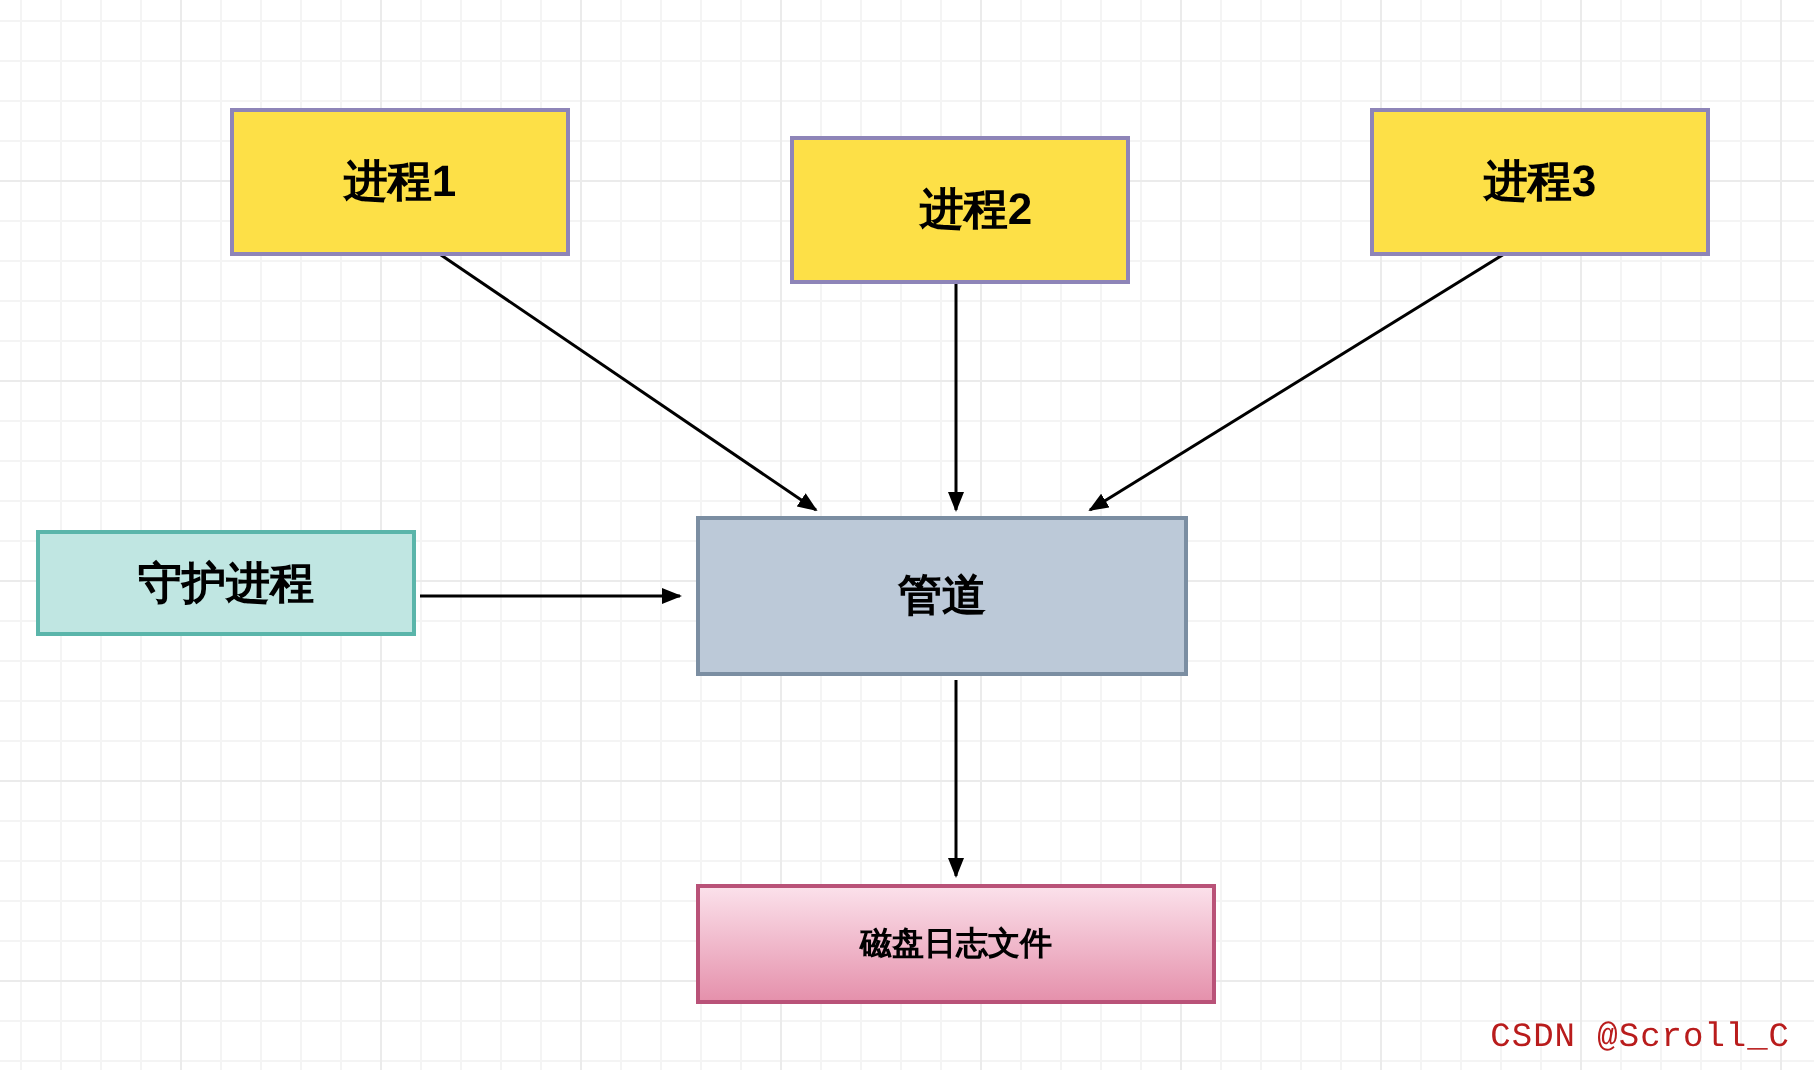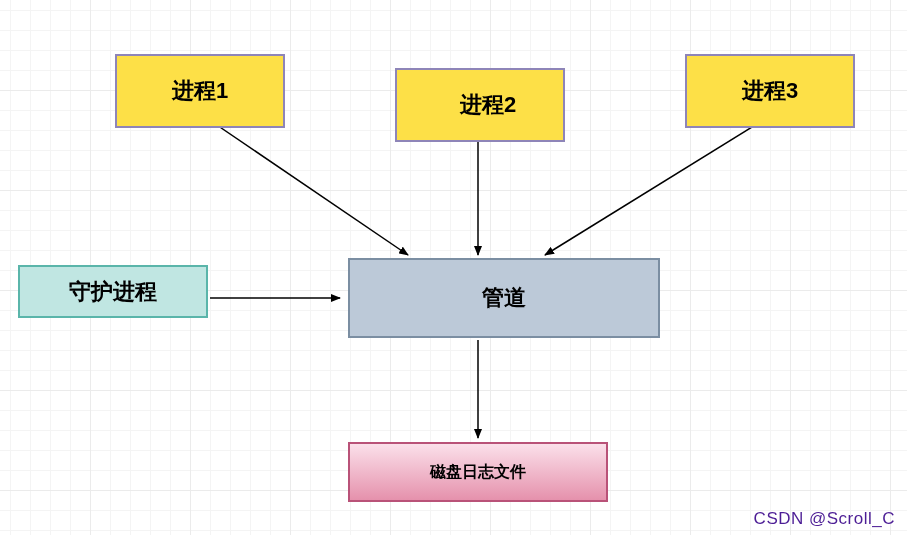--- a/index.html
+++ b/index.html
@@ -35,43 +35,43 @@
   }
   .teal {
     background: #c0e6e2;
     border: 2px solid #5ab5aa;
     width: 190px;
     height: 53px;
   }
   .bluegray {
     background: #bcc9d8;
     border: 2px solid #7b8ea2;
-    width: 312px;
+    width: 246px;
     height: 80px;
   }
   .pink {
     background: linear-gradient(to bottom, #fbe0ea 0%, #e591ac 100%);
     border: 2px solid #b95278;
     width: 260px;
     height: 60px;
     font-size: 16px;
   }
   svg.arrows {
     position: absolute;
     top: 0; left: 0;
     width: 907px; height: 535px;
     pointer-events: none;
   }
   .watermark {
     position: absolute;
     right: 12px;
     bottom: 6px;
-    color: #4c1d95;
+    color: #b91c1c;
     font-size: 17px;
-    font-family: Liberation Sans, sans-serif;
+    font-family: Liberation Mono, monospace;
     letter-spacing: 0.5px;
   }
 </style>
 </head>
 <body>
 
 <svg class="arrows">
   <defs>
     <marker id="arrowhead" markerWidth="10" markerHeight="8" refX="9" refY="4" orient="auto" markerUnits="userSpaceOnUse">
       <path d="M0,0 L10,4 L0,8 Z" fill="#000"></path>

